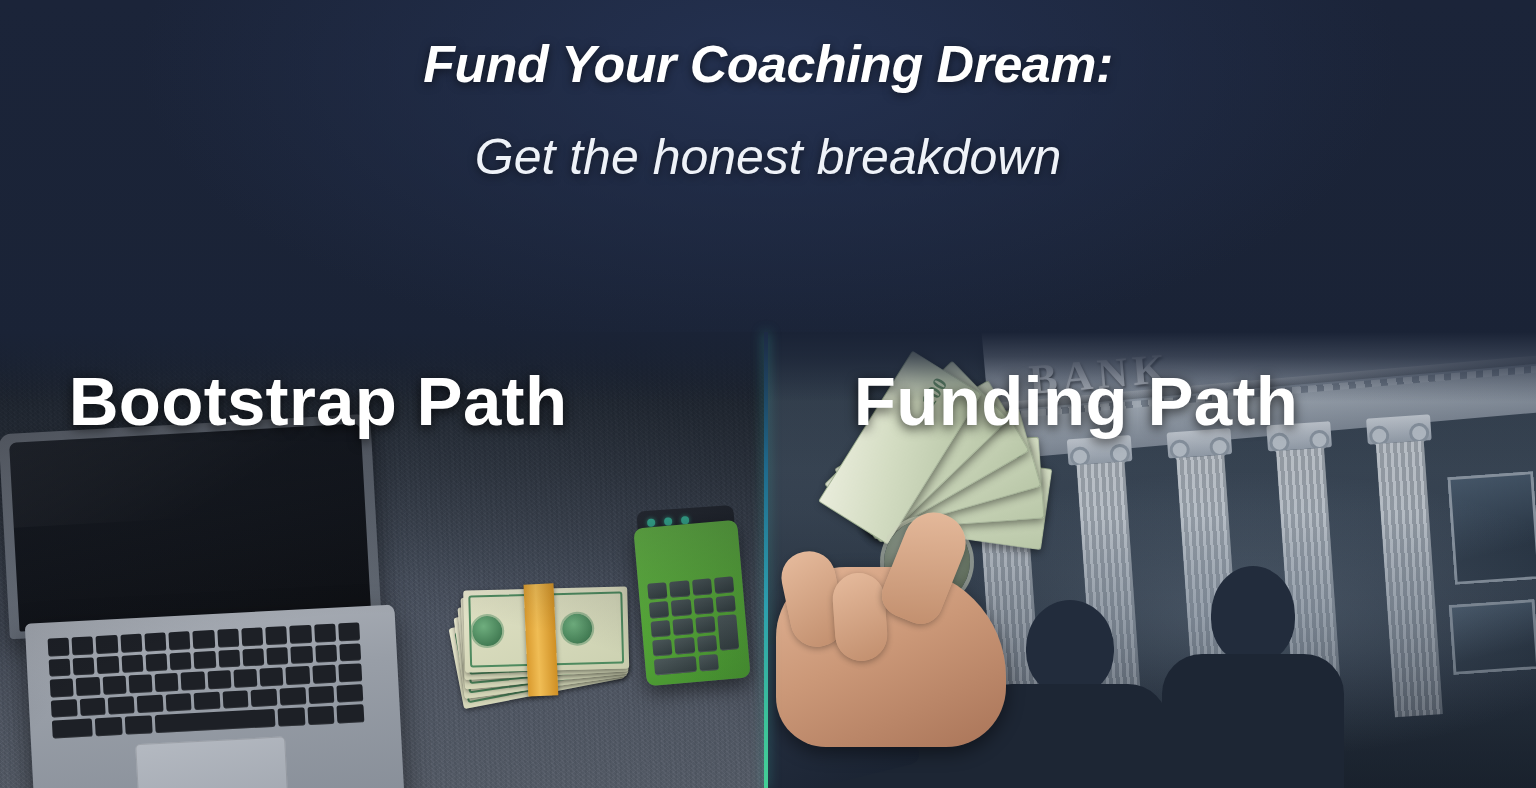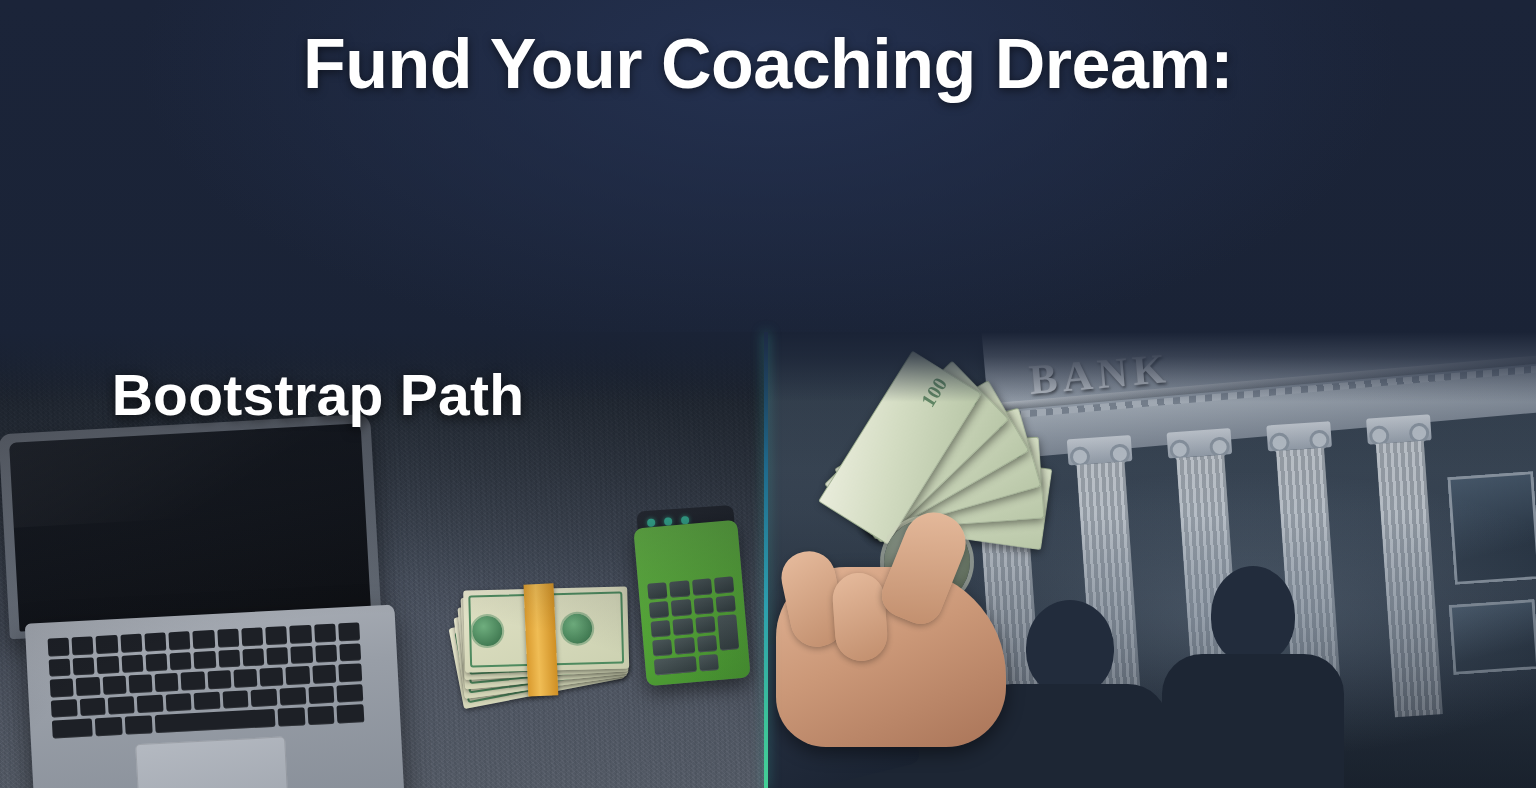--- a/index.html
+++ b/index.html
@@ -24,25 +24,26 @@
   
   .header {
     position:absolute; left:0; top:0;
     width:1536px; height:336px;
     z-index:40;
     text-align:center;
     padding-top:14px;
   }
   .headline {
     color:#ffffff;
-    font-size:70px;
+    font-size:52px;
     line-height:100px;
     letter-spacing:-0.5px;
     text-shadow:0 2px 10px rgba(0,0,0,.55);
     white-space:nowrap;
+    font-style:italic;
   }
   .headline-1 { font-weight:bold; font-stretch:condensed; }
   .headline-2 { font-weight:normal; font-stretch:condensed; }
 
   .subhead {
     margin-top:12px;
     color:#eef2f8;
     font-size:50px;
     line-height:62px;
     font-style:italic;
@@ -67,21 +68,21 @@
     width:100%; height:70px; z-index:30;
     background:linear-gradient(180deg,#1a2336 0%, rgba(26,35,54,.75) 35%, rgba(26,35,54,0) 100%);
     pointer-events:none;
   }
 
   .panel-title {
     position:absolute; top:30px; left:0; width:100%;
     z-index:35;
     text-align:center;
     color:#ffffff;
-    font-size:57px;
+    font-size:69px;
     font-weight:bold;
     letter-spacing:.3px;
     text-shadow:0 3px 12px rgba(0,0,0,.75);
     white-space:nowrap;
   }
   .panel-left  .panel-title { padding-right:130px; }
   .panel-right .panel-title { padding-right:150px; }
 
   
   .desk {
@@ -403,20 +404,21 @@
     box-shadow:0 0 12px rgba(60,180,170,.55);
   }
 </style>
 </head>
 <body>
 
 <div class="banner">
 
   <div class="header">
     <div class="headline headline-1">Fund Your Coaching Dream:</div>
+    <div class="subhead">Get the honest breakdown</div>
   </div>
 
   <div class="panels">
 
     <div class="panel panel-left">
 
       <div class="desk">
         <div class="desk-grain"></div>
 
         <div class="laptop">
@@ -638,19 +640,20 @@
             <div class="sleeve"></div>
             <div class="palm"></div>
             <div class="finger f-a"></div>
             <div class="finger f-b"></div>
             <div class="finger f-thumb"></div>
           </div>
         </div>
 
       </div>
 
+      <div class="panel-title">Funding Path</div>
     </div>
 
   </div>
 
   <div class="divider"></div>
 
 </div>
 
 </body></html>

